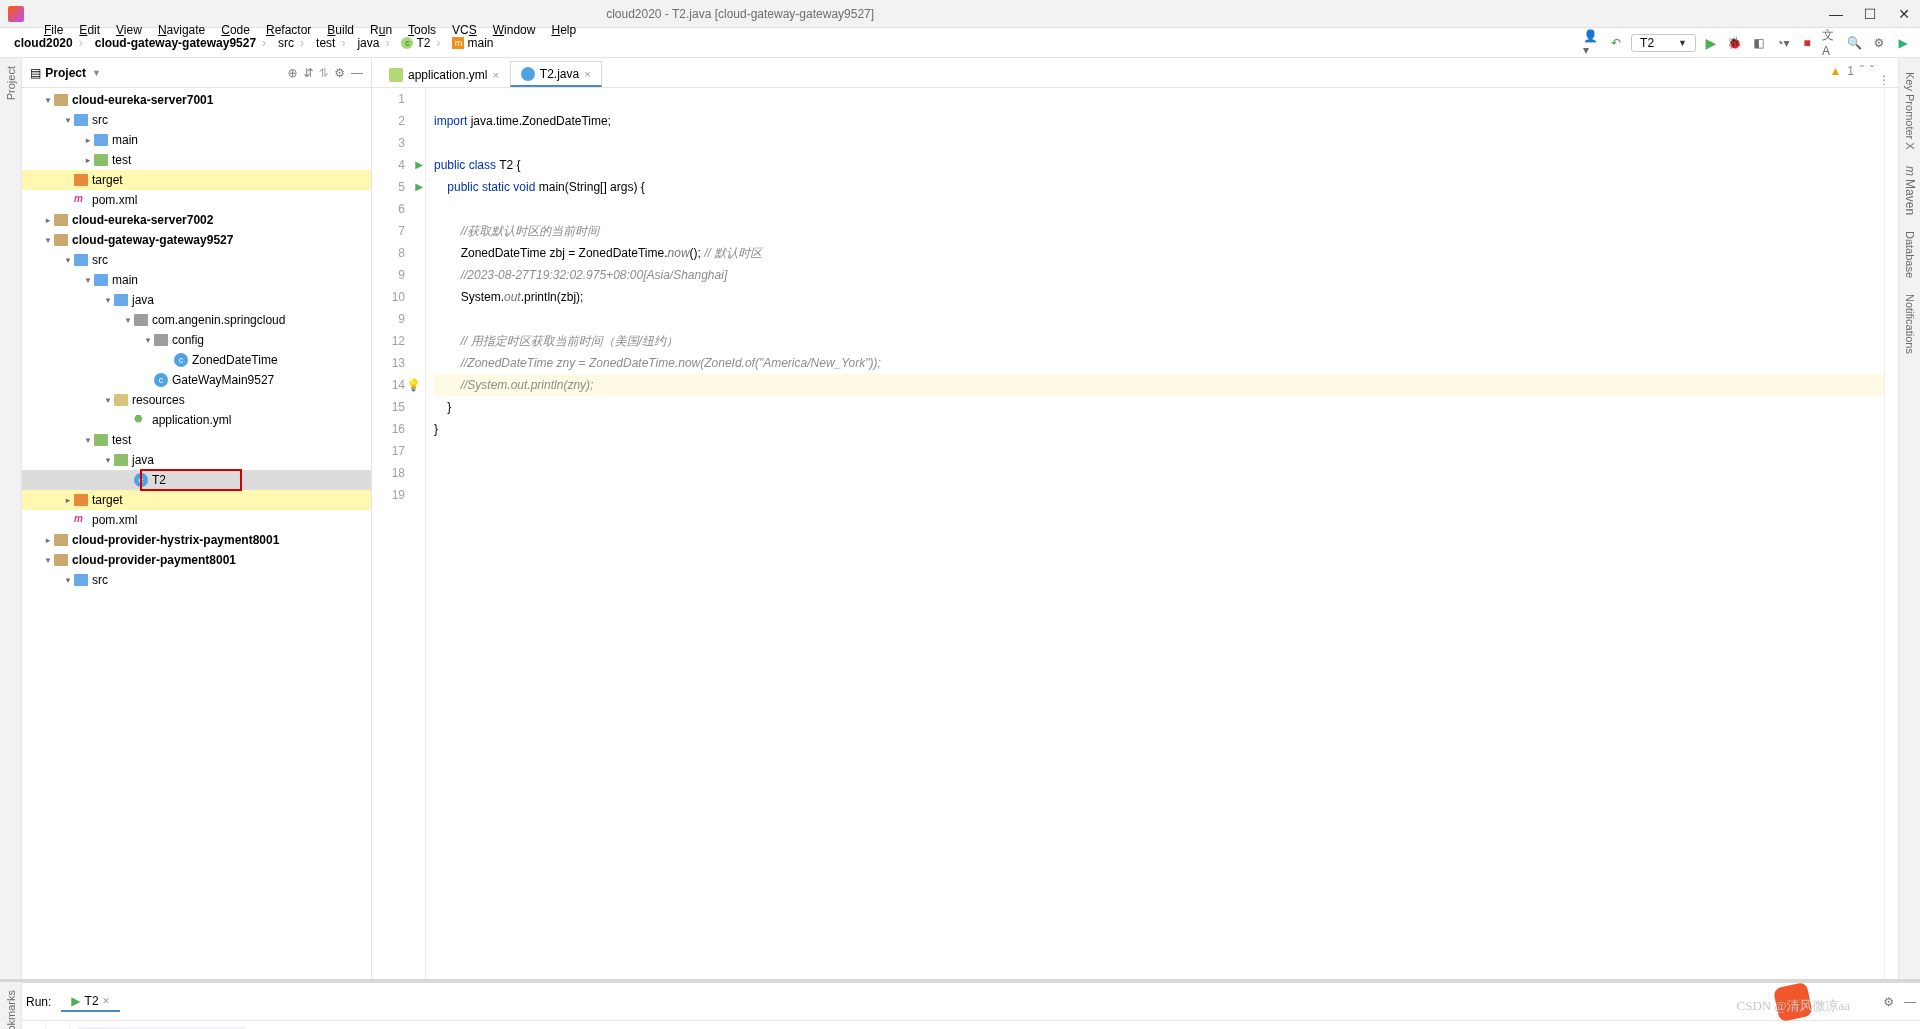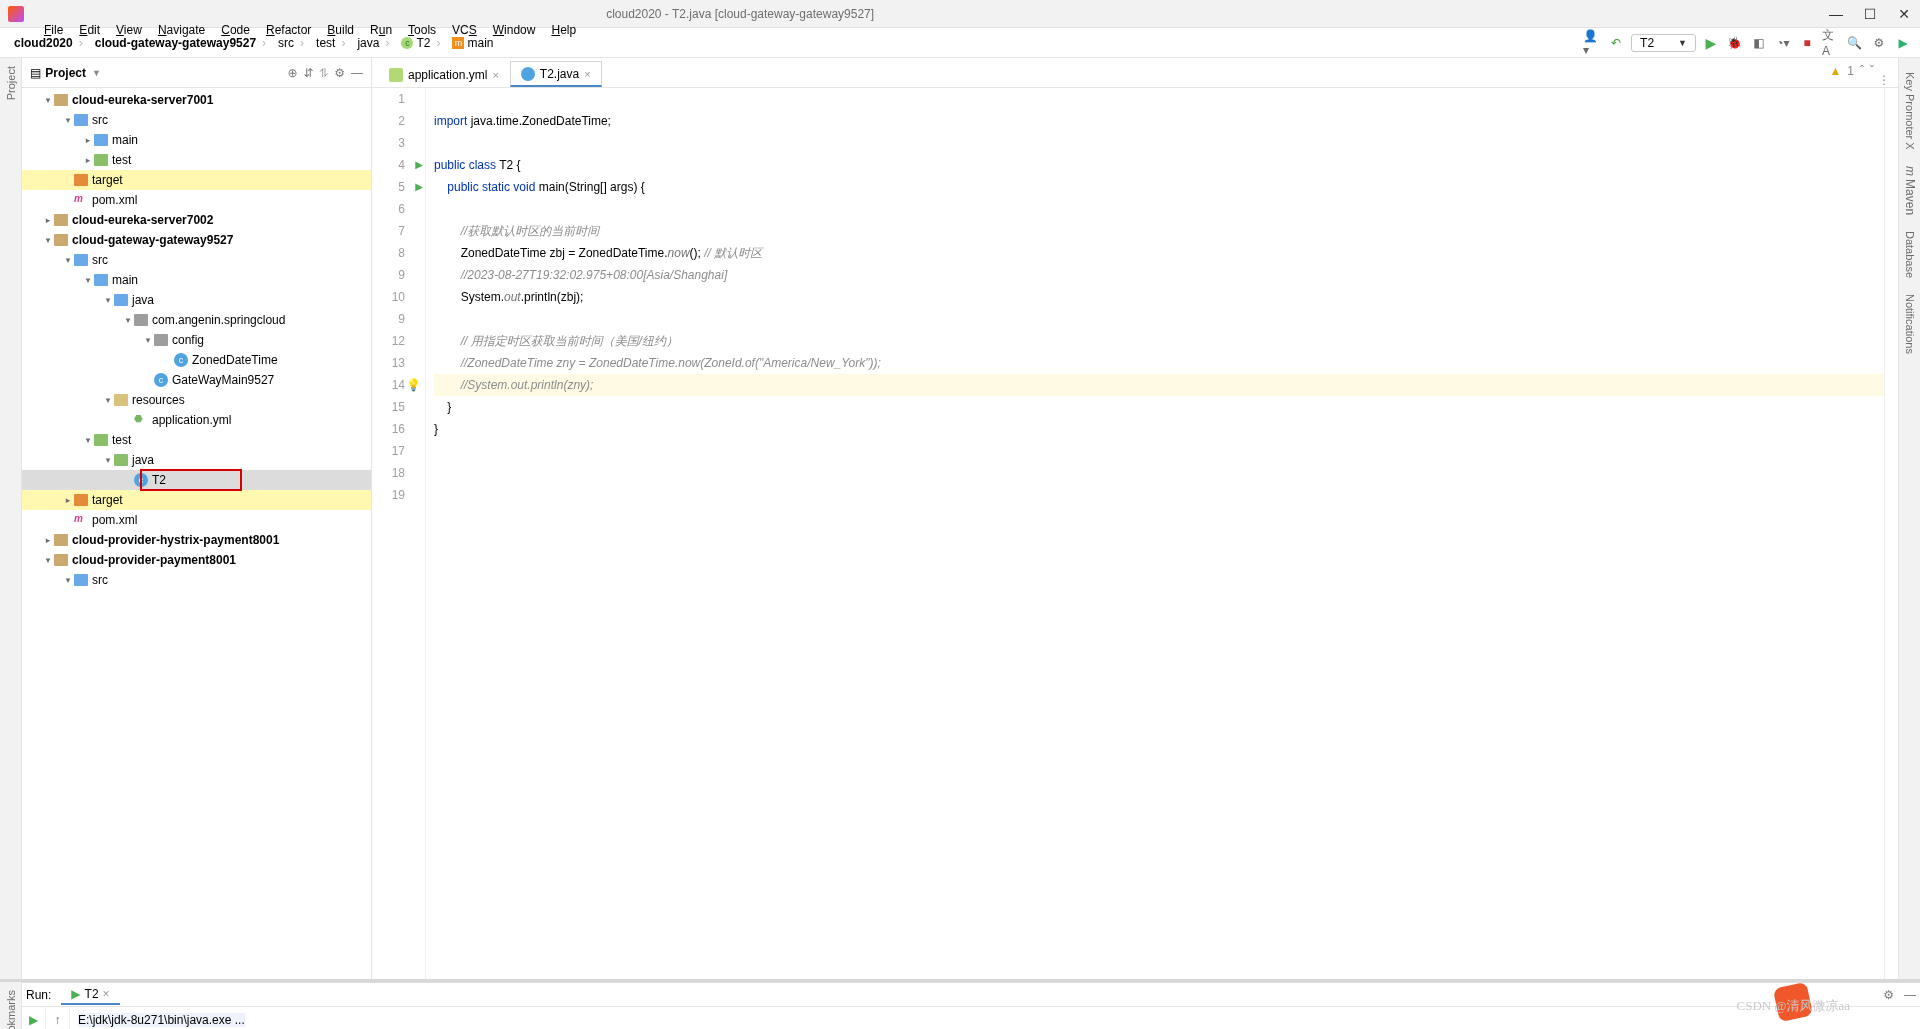--- a/index.html
+++ b/index.html
@@ -73,21 +73,21 @@
 .code-col .cur-line { background: #fffae3; display: block; }
 .editor-right-strip { width: 14px; background: #fff; border-left: 1px solid #eee; }
 .ed-status { position: absolute; top: 6px; right: 24px; display: flex; align-items: center; gap: 6px; color: #888; font-size: 11px; }
 .ed-status .warn { color: #e0a800; }
 
 .right-gutter { width: 22px; background: #f2f2f2; border-left: 1px solid #e5e5e5; display: flex; flex-direction: column; align-items: center; padding-top: 6px; }
 .right-gutter .vtxt { writing-mode: vertical-rl; font-size: 11px; color: #6c6c6c; padding: 8px 0; cursor: pointer; }
 
 
 .run-panel { height: 200px; border-top: 1px solid #dcdcdc; display: flex; flex-direction: column; }
-.run-tab-bar { height: 24px; display: flex; align-items: center; padding: 0 4px; border-bottom: 1px solid #e5e5e5; }
+.run-tab-bar { height: 38px; display: flex; align-items: center; padding: 0 4px; border-bottom: 1px solid #e5e5e5; }
 .run-tab-bar .lbl { color: #000; margin-right: 10px; }
 .run-tab { padding: 2px 10px; border-bottom: 2px solid #4a88c7; display: flex; align-items: center; gap: 4px; }
 .run-tab .close { color: #999; }
 .run-tab-bar .tools-r { margin-left: auto; display: flex; gap: 10px; color: #7a7a7a; }
 .run-body { flex: 1; display: flex; }
 .run-gutter { width: 24px; border-right: 1px solid #eee; display: flex; flex-direction: column; align-items: center; gap: 6px; padding-top: 6px; }
 .run-gutter span { color: #6e6e6e; cursor: pointer; }
 .run-gutter .g-play { color: #4caf50; }
 .run-gutter2 { width: 24px; border-right: 1px solid #eee; display: flex; flex-direction: column; align-items: center; gap: 6px; padding-top: 6px; color: #6e6e6e; }
 .console { flex: 1; font-family: "JetBrains Mono", Consolas, monospace; font-size: 13px; padding: 4px 8px; position: relative; }

